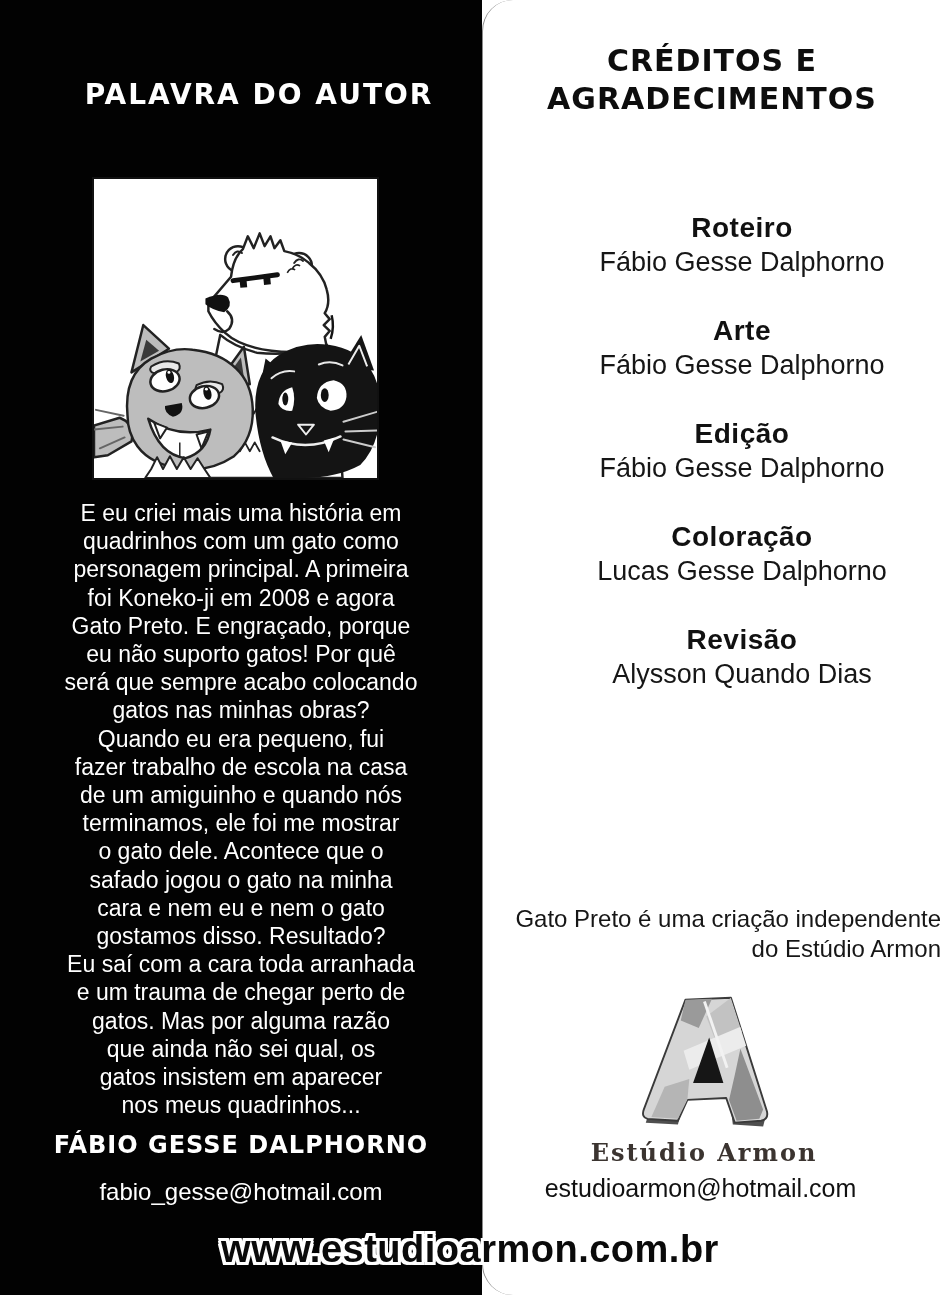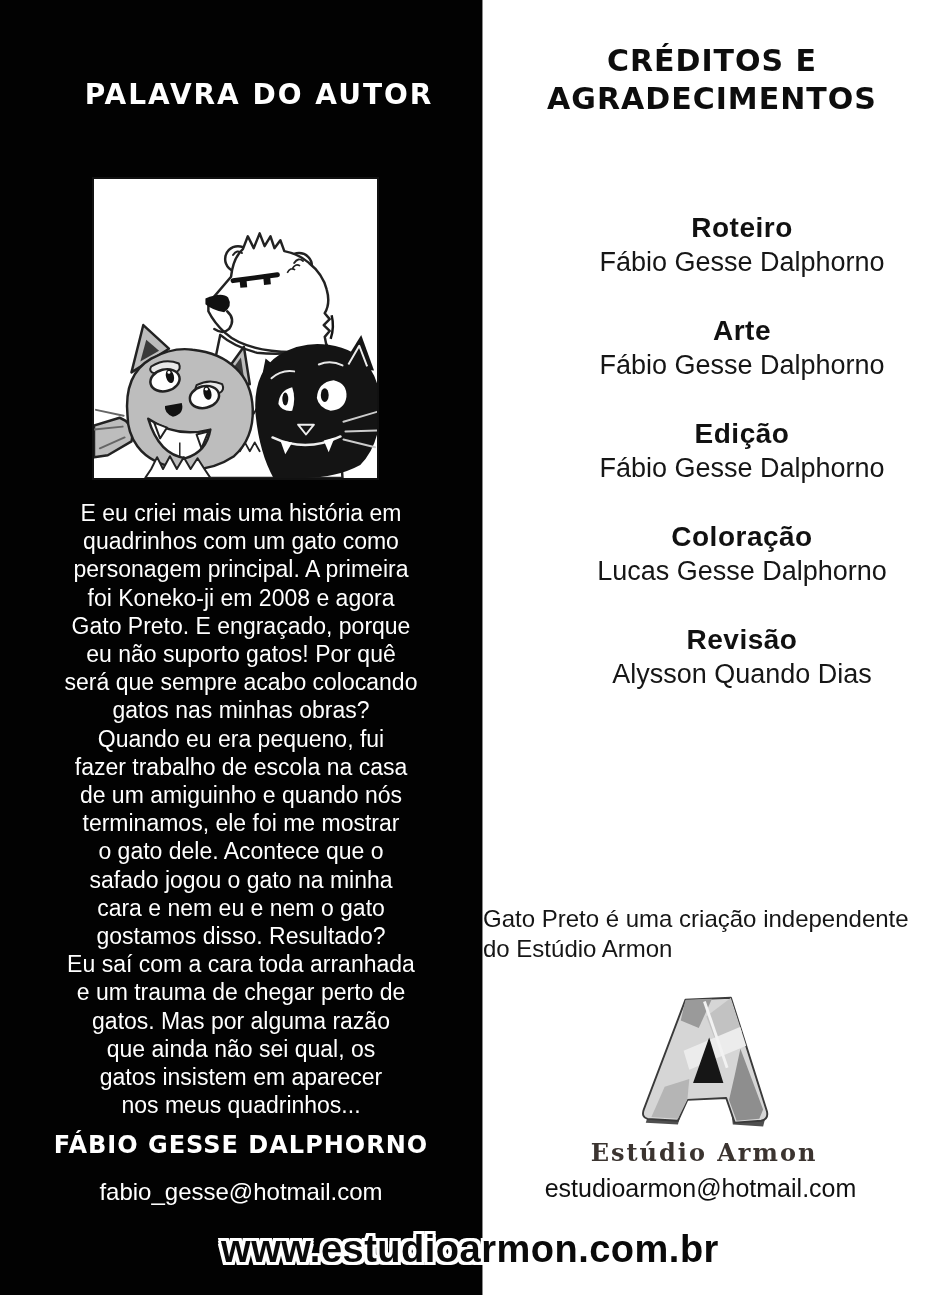--- a/index.html
+++ b/index.html
@@ -1,21 +1,21 @@
 <!DOCTYPE html>
 <html><head>
 <meta charset="utf-8">
 <style>
   html,body{margin:0;padding:0;background:#444;}
   .page{position:relative;width:940px;height:1295px;overflow:hidden;background:#ffffff;
         font-family:"Liberation Sans",sans-serif;}
   
   .left-col{position:absolute;left:0;top:0;width:482px;height:1295px;background:#020202;}
   .right-col{position:absolute;left:482px;top:0;width:458px;height:1295px;background:#ffffff;
-             border-left:1px solid #8a8a8a;box-sizing:border-box;}
+             border-left:1px solid #8a8a8a;box-sizing:border-box;border-radius:31px;}
   .left-title{position:absolute;left:0;top:78px;width:482px;text-align:center;color:#ffffff;
               font-family:"DejaVu Sans",sans-serif;font-weight:bold;font-size:28px;
               letter-spacing:2px;white-space:nowrap;padding-left:18px;}
   .drawing-frame{position:absolute;left:92px;top:177px;width:287px;height:303px;background:#ffffff;
                  box-sizing:border-box;border:2px solid #111;}
   .drawing-frame svg{display:block;width:100%;height:100%;}
   .author-text{position:absolute;left:18px;top:499px;width:446px;color:#ffffff;
                font-size:23px;line-height:28.2px;text-align:center;white-space:pre-line;}
   .author-name{position:absolute;left:0;top:1131px;width:482px;text-align:center;color:#ffffff;
                font-family:"DejaVu Sans",sans-serif;font-weight:bold;font-size:24px;
@@ -24,21 +24,21 @@
                 font-size:24px;}
   
   .credits-title{position:absolute;left:0;top:42px;width:458px;text-align:center;color:#0d0d0d;
                  font-family:"DejaVu Sans",sans-serif;font-weight:bold;font-size:30px;
                  line-height:38px;letter-spacing:1px;white-space:pre-line;}
   .credit-block{position:absolute;left:0;width:458px;text-align:center;color:#111;padding-left:30px;}
   .credit-role{font-family:"Liberation Sans",sans-serif;font-weight:800;font-size:28px;
                line-height:35px;letter-spacing:.5px;}
   .credit-name{font-size:27px;line-height:34.5px;font-weight:400;color:#161616;}
   .b1{top:210px}.b2{top:313px}.b3{top:416px}.b4{top:519px}.b5{top:622px}.b6{top:725px}
-  .studio-note{position:absolute;left:0;top:904px;width:458px;text-align:left;color:#161616;
+  .studio-note{position:absolute;left:0;top:904px;width:458px;text-align:right;color:#161616;
                font-size:24px;line-height:30px;white-space:pre-line;}
   .logo-wrap{position:absolute;left:149px;top:992px;width:160px;height:142px;}
   .logo-wrap svg{display:block;width:100%;height:100%;}
   .studio-label{position:absolute;left:0;top:1138px;width:442px;text-align:center;color:#3b3430;
                 font-family:"DejaVu Serif","Liberation Serif",serif;font-weight:bold;
                 font-size:24px;letter-spacing:2px;}
   .studio-email{position:absolute;left:0;top:1174px;width:435px;text-align:center;color:#111;
                 font-size:25px;}
   
   .site-banner{position:absolute;left:0;top:1228px;width:940px;text-align:center;

